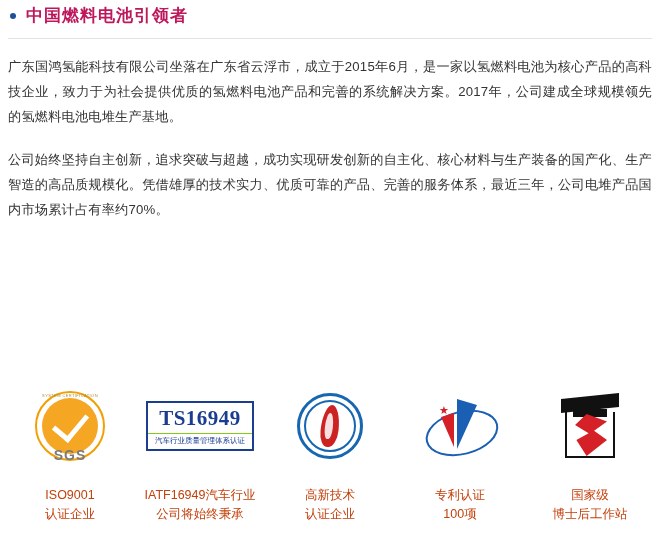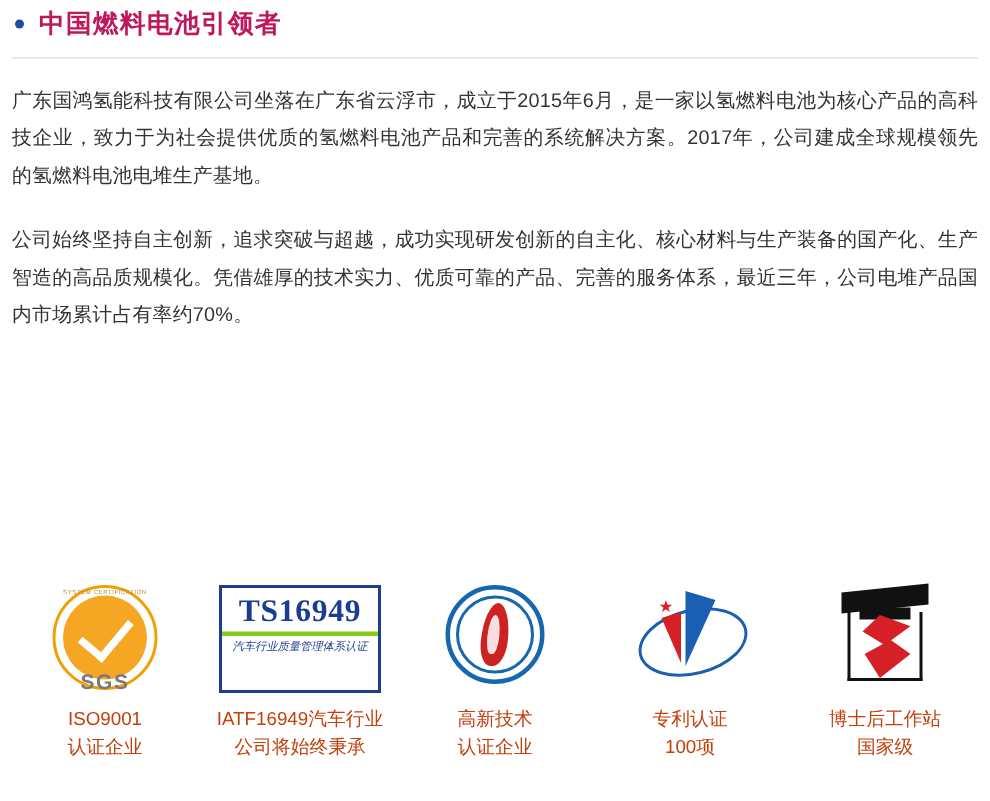--- a/index.html
+++ b/index.html
@@ -79,22 +79,23 @@
     justify-content: space-between;
     align-items: flex-start;
   }
   .cert {
     width: 124px;
     text-align: center;
   }
   .cert-logo {
     height: 72px;
     display: flex;
+    align-items: center;
     justify-content: center;
-    margin-bottom: 8px;
+    margin-bottom: 24px;
   }
   .cert-caption {
     font-size: 12.5px;
     line-height: 19px;
     color: #c2410c;
   }
 
   
   .sgs {
     position: relative;
@@ -159,23 +160,22 @@
     font-weight: bold;
     color: #1b3d8f;
     font-family: "Liberation Serif", serif;
     letter-spacing: 0.5px;
     line-height: 1.05;
   }
   .ts-sub {
     font-size: 7.5px;
     color: #1b3d8f;
     margin-top: 3px;
-    border-top: 3px solid #84cc16;
+    border-top: 1px solid #84cc16;
     padding-top: 2px;
-    font-style: italic;
   }
 
   
   .hitech {
     position: relative;
     width: 66px;
     height: 66px;
   }
   .hitech-ring {
     position: absolute;
@@ -370,18 +370,18 @@
 
     <div class="cert">
       <div class="cert-logo">
         <div class="postdoc">
           <div class="pd-frame"></div>
           <div class="cap"></div>
           <div class="cap-band"></div>
           <div class="pd-shape"></div>
         </div>
       </div>
+      <div class="cert-caption">国家级</div>
       <div class="cert-caption">博士后工作站</div>
-      <div class="cert-caption">国家级</div>
     </div>
 
   </div>
 </div>
 
 </body></html>

